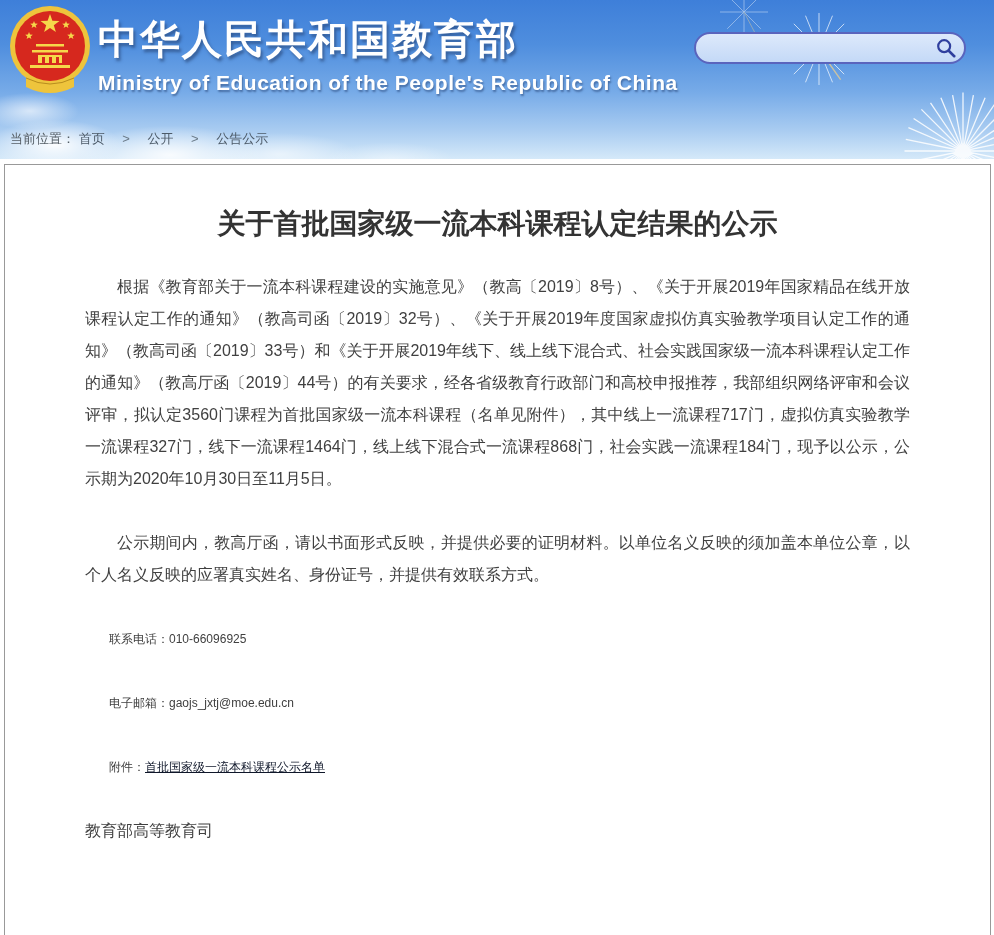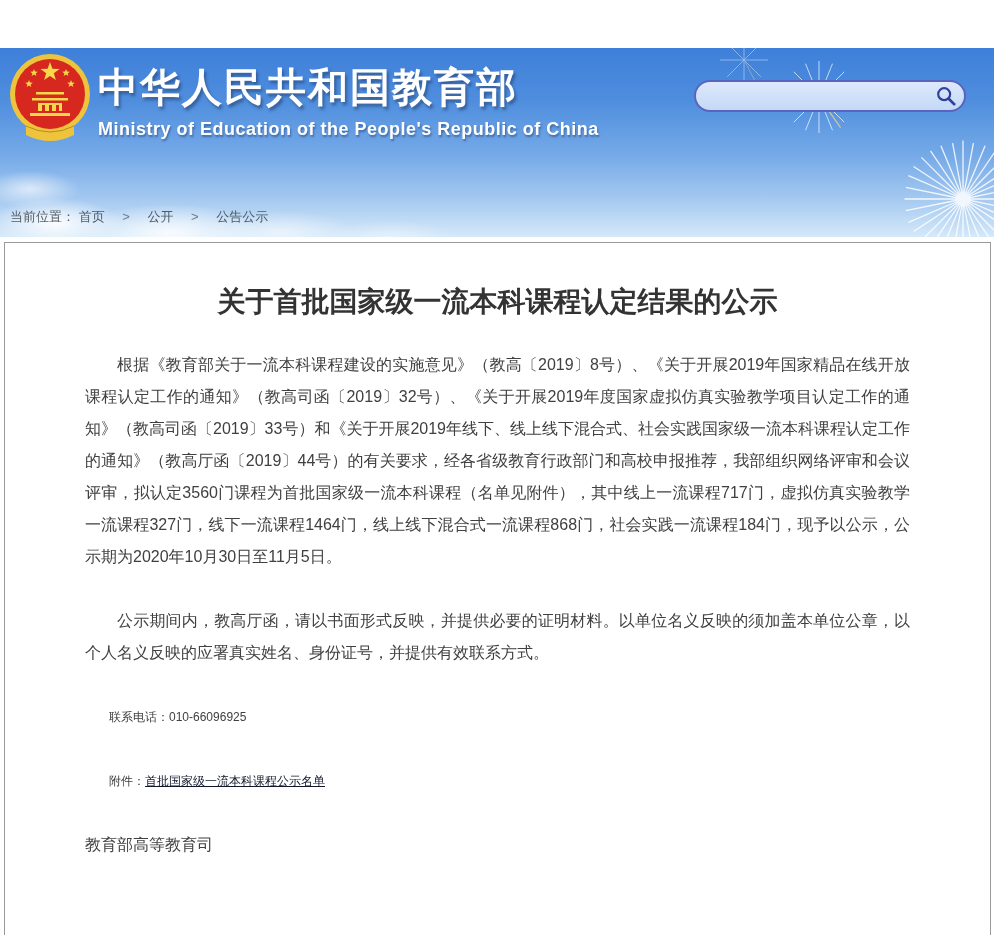--- a/index.html
+++ b/index.html
@@ -5,43 +5,42 @@
   * { box-sizing: border-box; }
   html, body { margin: 0; padding: 0; background: #ffffff; }
   body {
     width: 994px;
     font-family: "Liberation Sans", "DejaVu Sans", sans-serif;
   }
 
   
   .sky {
     position: relative;
-    height: 189px;
+    height: 159px;
     overflow: hidden;
     background: linear-gradient(180deg, #3e7fd9 0%, #4f8ede 28%, #77abe8 58%, #a9ccf1 82%, #d5e9f9 100%);
-    margin-top: 48px;
   }
   .clouds {
     position: absolute; left: 0; bottom: 0; width: 480px; height: 100px;
     background:
       radial-gradient(ellipse 95px 36px at 55px 86px, rgba(255,255,255,0.95), rgba(255,255,255,0) 70%),
       radial-gradient(ellipse 130px 42px at 170px 96px, rgba(255,255,255,0.85), rgba(255,255,255,0) 70%),
       radial-gradient(ellipse 70px 26px at 30px 52px, rgba(255,255,255,0.65), rgba(255,255,255,0) 70%),
       radial-gradient(ellipse 110px 30px at 280px 95px, rgba(255,255,255,0.55), rgba(255,255,255,0) 70%),
       radial-gradient(ellipse 90px 24px at 390px 100px, rgba(255,255,255,0.4), rgba(255,255,255,0) 70%);
   }
   .emblem { position: absolute; left: 8px; top: 4px; width: 84px; height: 92px; }
   .title-block { position: absolute; left: 98px; top: 12px; color: #ffffff; }
   .site-title {
     font-size: 40px; font-weight: bold; letter-spacing: 2px;
     text-shadow: 2px 3px 3px rgba(40,70,120,0.65);
     white-space: nowrap;
   }
   .site-subtitle {
-    font-size: 18px; font-weight: bold; margin-top: 4px; letter-spacing: 0.5px;
+    font-size: 21px; font-weight: bold; margin-top: 4px; letter-spacing: 0.5px;
     text-shadow: 1px 2px 2px rgba(40,70,120,0.6);
     white-space: nowrap;
   }
   .search {
     position: absolute; top: 32px; right: 28px;
     width: 272px; height: 32px;
     border: 2px solid #5a64bd; border-radius: 17px;
     background: linear-gradient(#dde9fb, #c4d9f7);
     display: flex; align-items: center;
   }
@@ -162,18 +161,19 @@
 </div>
 
 <div class="content-box">
   <h1 class="article-title">关于首批国家级一流本科课程认定结果的公示</h1>
 
   <p class="para">根据《教育部关于一流本科课程建设的实施意见》（教高〔2019〕8号）、《关于开展2019年国家精品在线开放课程认定工作的通知》（教高司函〔2019〕32号）、《关于开展2019年度国家虚拟仿真实验教学项目认定工作的通知》（教高司函〔2019〕33号）和《关于开展2019年线下、线上线下混合式、社会实践国家级一流本科课程认定工作的通知》（教高厅函〔2019〕44号）的有关要求，经各省级教育行政部门和高校申报推荐，我部组织网络评审和会议评审，拟认定3560门课程为首批国家级一流本科课程（名单见附件），其中线上一流课程717门，虚拟仿真实验教学一流课程327门，线下一流课程1464门，线上线下混合式一流课程868门，社会实践一流课程184门，现予以公示，公示期为2020年10月30日至11月5日。</p>
   <p class="para">公示期间内，教高厅函，请以书面形式反映，并提供必要的证明材料。以单位名义反映的须加盖本单位公章，以个人名义反映的应署真实姓名、身份证号，并提供有效联系方式。</p>
 
   <p class="contact-line"><span>联系电话：</span><span>010-66096925</span></p>
 
+  <p class="contact-line"><span>电子邮箱：</span><span>gaojs_jxtj@moe.edu.cn</span></p>
 
 
   <p class="contact-line"><span>附件：</span><a class="attachment-link">首批国家级一流本科课程公示名单</a></p>
 
   <p class="signature">教育部高等教育司</p>
 </div>
 
 </body></html>

